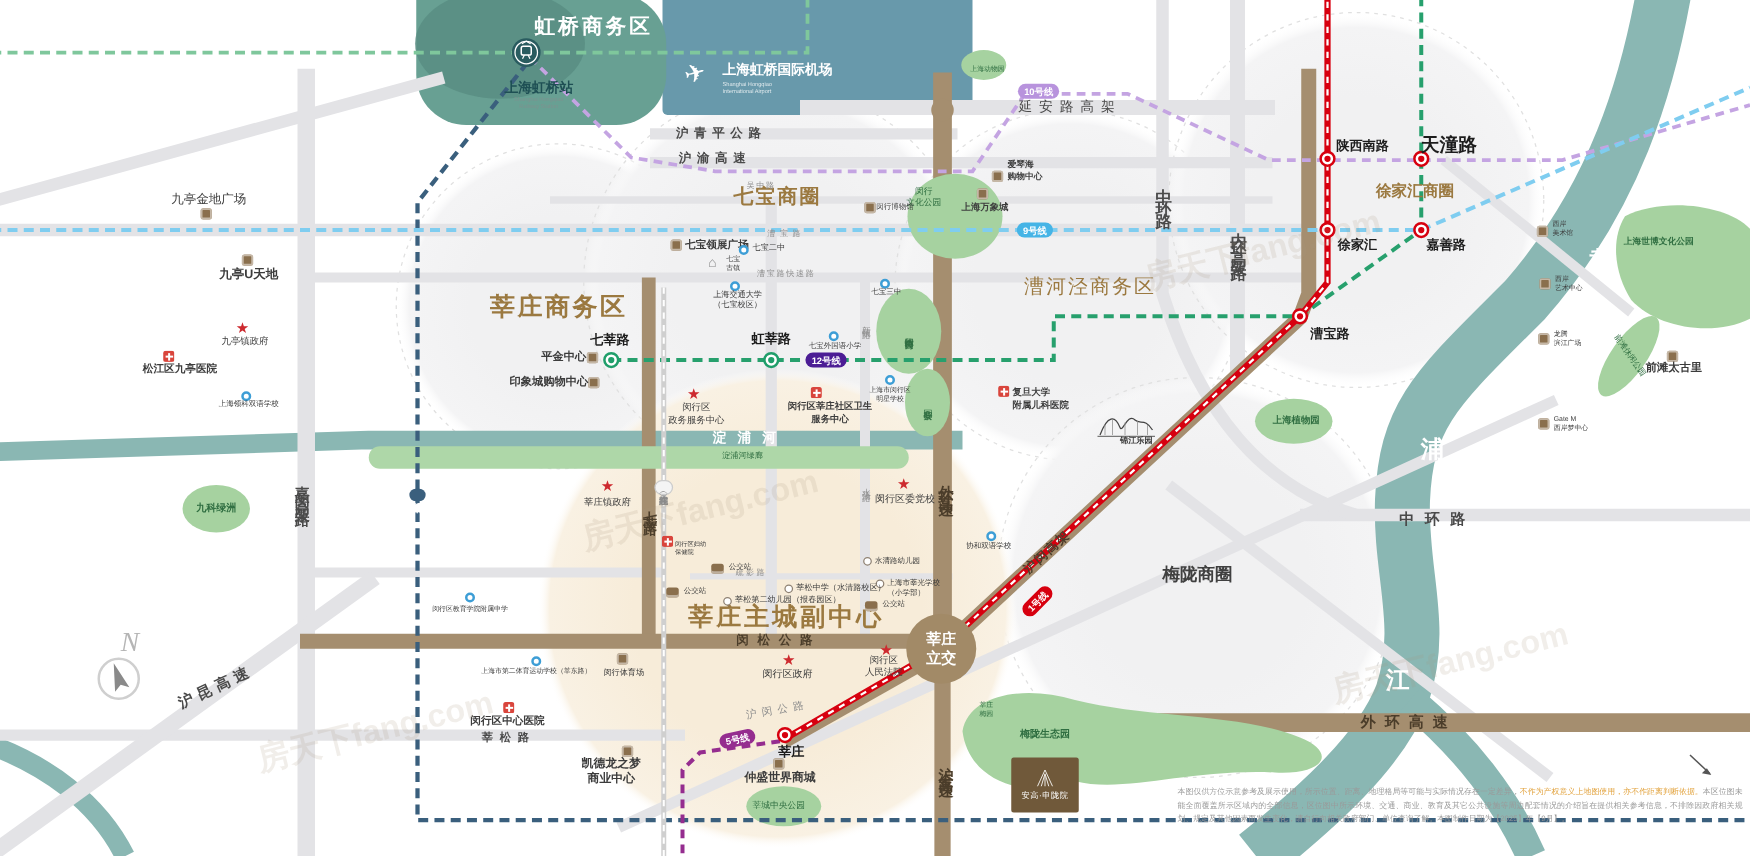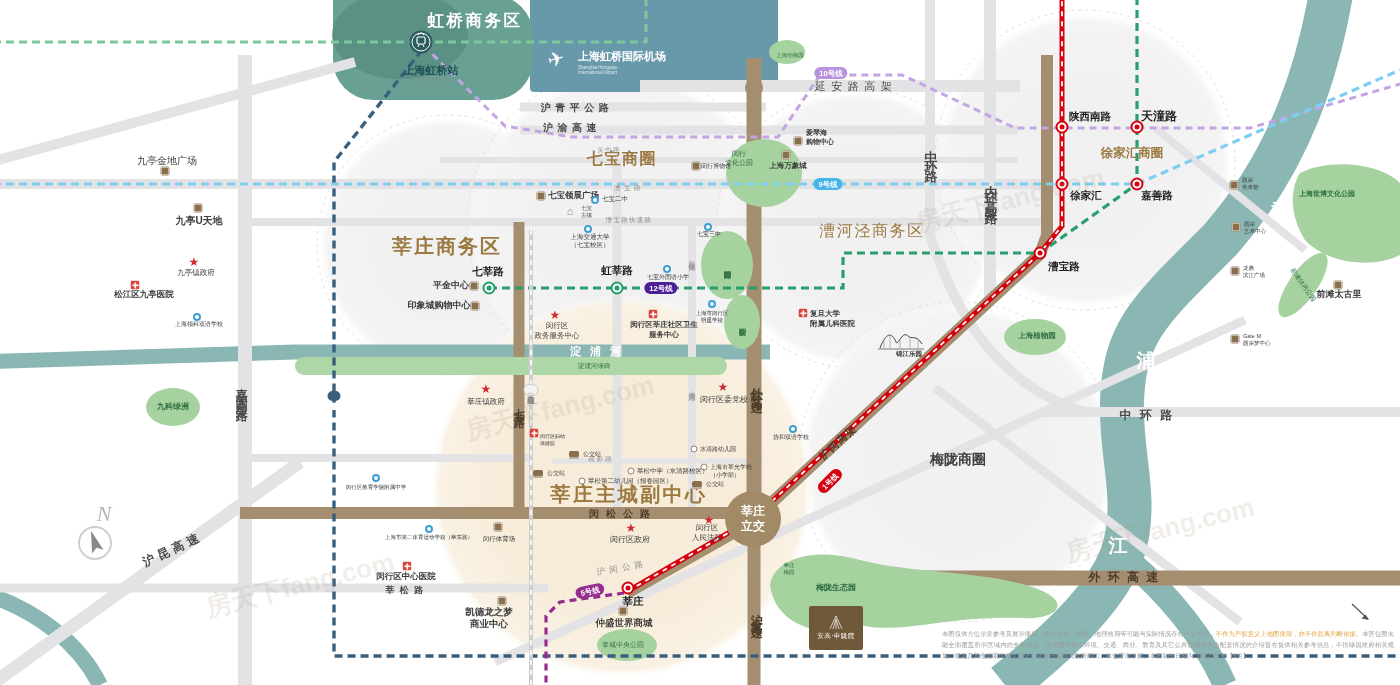--- a/index.html
+++ b/index.html
@@ -330,21 +330,21 @@
 艺术中心</div>
       <div class="ic ic-shop" style="left: 1235px; top: 271px; transform: translate(-50%, -50%);"></div>
       <div class="lbl left" style="font-size: 5.5px; color: rgb(60, 60, 60); left: 1243px; top: 272px; transform: translate(0px, -50%);">龙腾
 滨江广场</div>
       <div class="ic ic-shop" style="left: 1235px; top: 339px; transform: translate(-50%, -50%);"></div>
       <div class="lbl left" style="font-size: 5.5px; color: rgb(60, 60, 60); left: 1243px; top: 340px; transform: translate(0px, -50%);">Gate M
 西岸梦中心</div>
       <div class="st" style="left: 1062px; top: 127px; transform: translate(-50%, -50%);"></div>
       <div class="st-label" style="font-size: 10.5px; left: 1090px; top: 117px; transform: translate(-50%, -50%);">陕西南路</div>
       <div class="st" style="left: 1137px; top: 127px; transform: translate(-50%, -50%);"></div>
-      <div class="st-label" style="font-size: 12px; left: 1159px; top: 116px; transform: translate(-50%, -50%);">天潼路</div>
+      <div class="st-label" style="font-size: 15px; left: 1159px; top: 116px; transform: translate(-50%, -50%);">天潼路</div>
       <div class="st" style="left: 1062px; top: 184px; transform: translate(-50%, -50%);"></div>
       <div class="st-label" style="font-size: 10.5px; left: 1086px; top: 196px; transform: translate(-50%, -50%);">徐家汇</div>
       <div class="st" style="left: 1137px; top: 184px; transform: translate(-50%, -50%);"></div>
       <div class="st-label" style="font-size: 10.5px; left: 1157px; top: 196px; transform: translate(-50%, -50%);">嘉善路</div>
       <div class="st" style="left: 1040px; top: 253px; transform: translate(-50%, -50%);"></div>
       <div class="st-label" style="font-size: 10.5px; left: 1064px; top: 267px; transform: translate(-50%, -50%);">漕宝路</div>
       <div class="st" style="left: 628px; top: 588px; transform: translate(-50%, -50%);"></div>
       <div class="st-label" style="font-size: 10.5px; left: 633px; top: 602px; transform: translate(-50%, -50%);">莘庄</div>
       <div class="st green" style="left: 489px; top: 288px; transform: translate(-50%, -50%);"></div>
       <div class="st-label" style="font-size: 10.5px; left: 488px; top: 272px; transform: translate(-50%, -50%);">七莘路</div>

